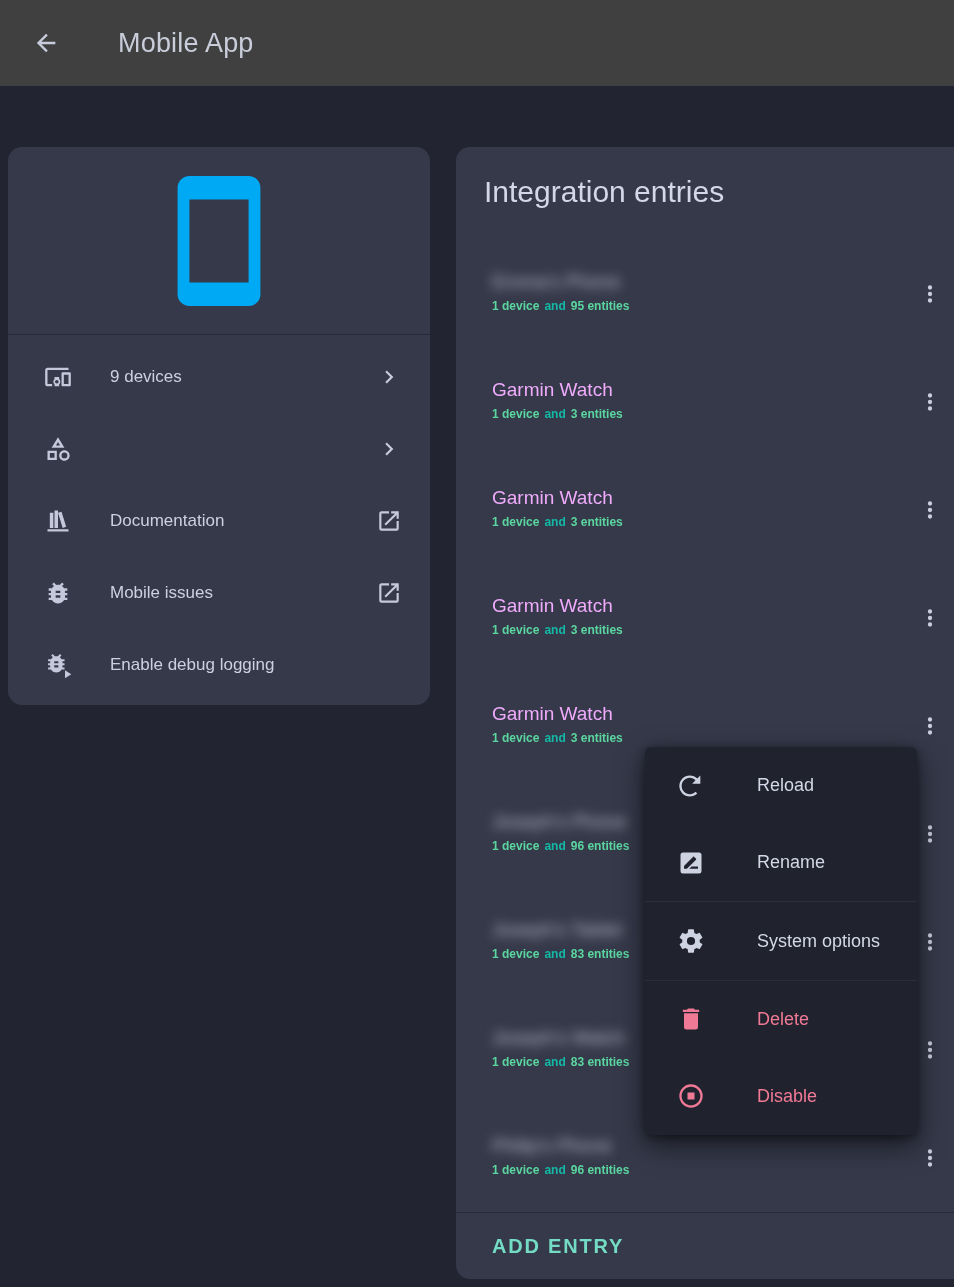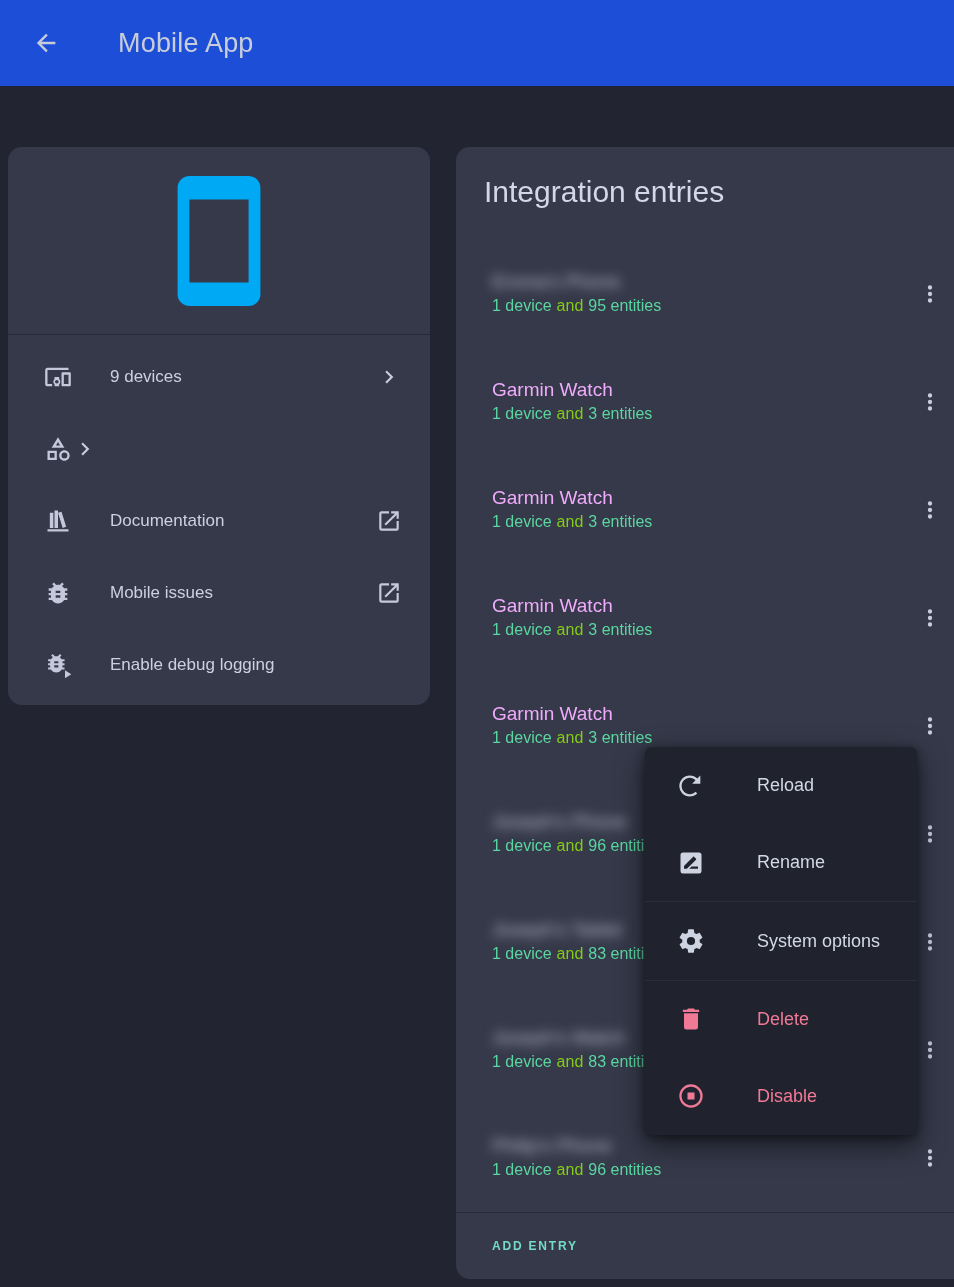--- a/index.html
+++ b/index.html
@@ -6,21 +6,21 @@
   body{
     width:954px;height:1287px;position:relative;overflow:hidden;
     background:#222431;
     font-family:"Liberation Sans","DejaVu Sans",sans-serif;
     -webkit-font-smoothing:antialiased;
   }
   svg{display:block;width:100%;height:100%;fill:currentColor;}
 
   
   .app-header{
-    height:86px;background:#1d4ed8;display:flex;align-items:center;
+    height:86px;background:#404040;display:flex;align-items:center;
     padding-left:22px;
   }
   .back-btn{
     width:48px;height:48px;border:none;background:none;color:#c8ccda;
     display:flex;align-items:center;justify-content:center;cursor:pointer;padding:0;
   }
   .back-btn .ic{width:28px;height:28px;}
   .app-title{
     margin:0 0 0 48px;font-size:27px;font-weight:400;color:#c9cdda;letter-spacing:.2px;
   }
@@ -31,51 +31,51 @@
 
   
   .left-card{width:422px;}
   .card-top{
     height:187px;display:flex;align-items:center;justify-content:center;
     border-bottom:1px solid #272a37;
   }
   .cellphone{width:142px;height:142px;color:#00a9f4;}
   .info-menu{padding:6px 0 4px 0;}
   .info-row{
-    height:72px;display:flex;align-items:center;padding:0 28px 0 36px;cursor:pointer;
+    height:72px;display:flex;align-items:center;padding:0 28px 0 36px;cursor:pointer;justify-content:space-between;
   }
   .info-row .row-icon{width:28px;height:28px;color:#c3c9da;flex:none;}
   .info-row .row-label{margin-left:38px;font-size:17px;color:#ccd1e1;flex:1;}
   .info-row .row-trailing{width:26px;height:26px;color:#c6cbdc;flex:none;}
 
   
   .right-card{width:536px;}
   .entries-title{
     margin:0;padding:26px 0 0 28px;font-size:30px;font-weight:400;
     color:#d4d8e6;line-height:38px;
   }
   .entries-list{margin-top:29px;}
   .entry-row{height:108px;display:flex;align-items:center;padding:0 38px 0 36px;}
   .entry-main{flex:1;min-width:0;}
   .entry-name{font-size:19px;line-height:24px;color:#f0abfc;}
   .entry-name.redacted{filter:blur(6px);color:#b6bac9;}
-  .entry-sub{margin-top:0;font-size:16px;line-height:24px;display:flex;gap:5px;white-space:nowrap;}
+  .entry-sub{margin-top:0;font-size:12px;line-height:24px;display:flex;gap:5px;white-space:nowrap;font-weight:bold;}
   .lnk{color:#5bd6a0;cursor:pointer;text-decoration:none;}
-  .and{color:#84cc16;}
+  .and{color:#14b8a6;}
   .dots-btn{
     width:48px;height:48px;flex:none;border:none;background:none;color:#c9cedd;
     display:flex;align-items:center;justify-content:center;cursor:pointer;padding:0;
   }
   .dots-btn .ic{width:26px;height:26px;}
   .card-footer{
     border-top:1px solid #272a37;height:66px;display:flex;align-items:center;padding-left:36px;
   }
   .add-entry-btn{
     border:none;background:none;color:#74dcc4;font-family:inherit;
-    font-size:12px;font-weight:700;letter-spacing:1.8px;cursor:pointer;padding:0;
+    font-size:20px;font-weight:700;letter-spacing:1.8px;cursor:pointer;padding:0;
   }
 
   
   .context-menu{
     position:absolute;left:645px;top:747px;width:272px;height:388px;z-index:10;
     background:#20222e;border-radius:6px;
     box-shadow:0 10px 28px rgba(0,0,0,.55),0 2px 8px rgba(0,0,0,.4);
     display:flex;flex-direction:column;overflow:hidden;
   }
   .menu-item{flex:1;display:flex;align-items:center;padding-left:32px;cursor:pointer;}

